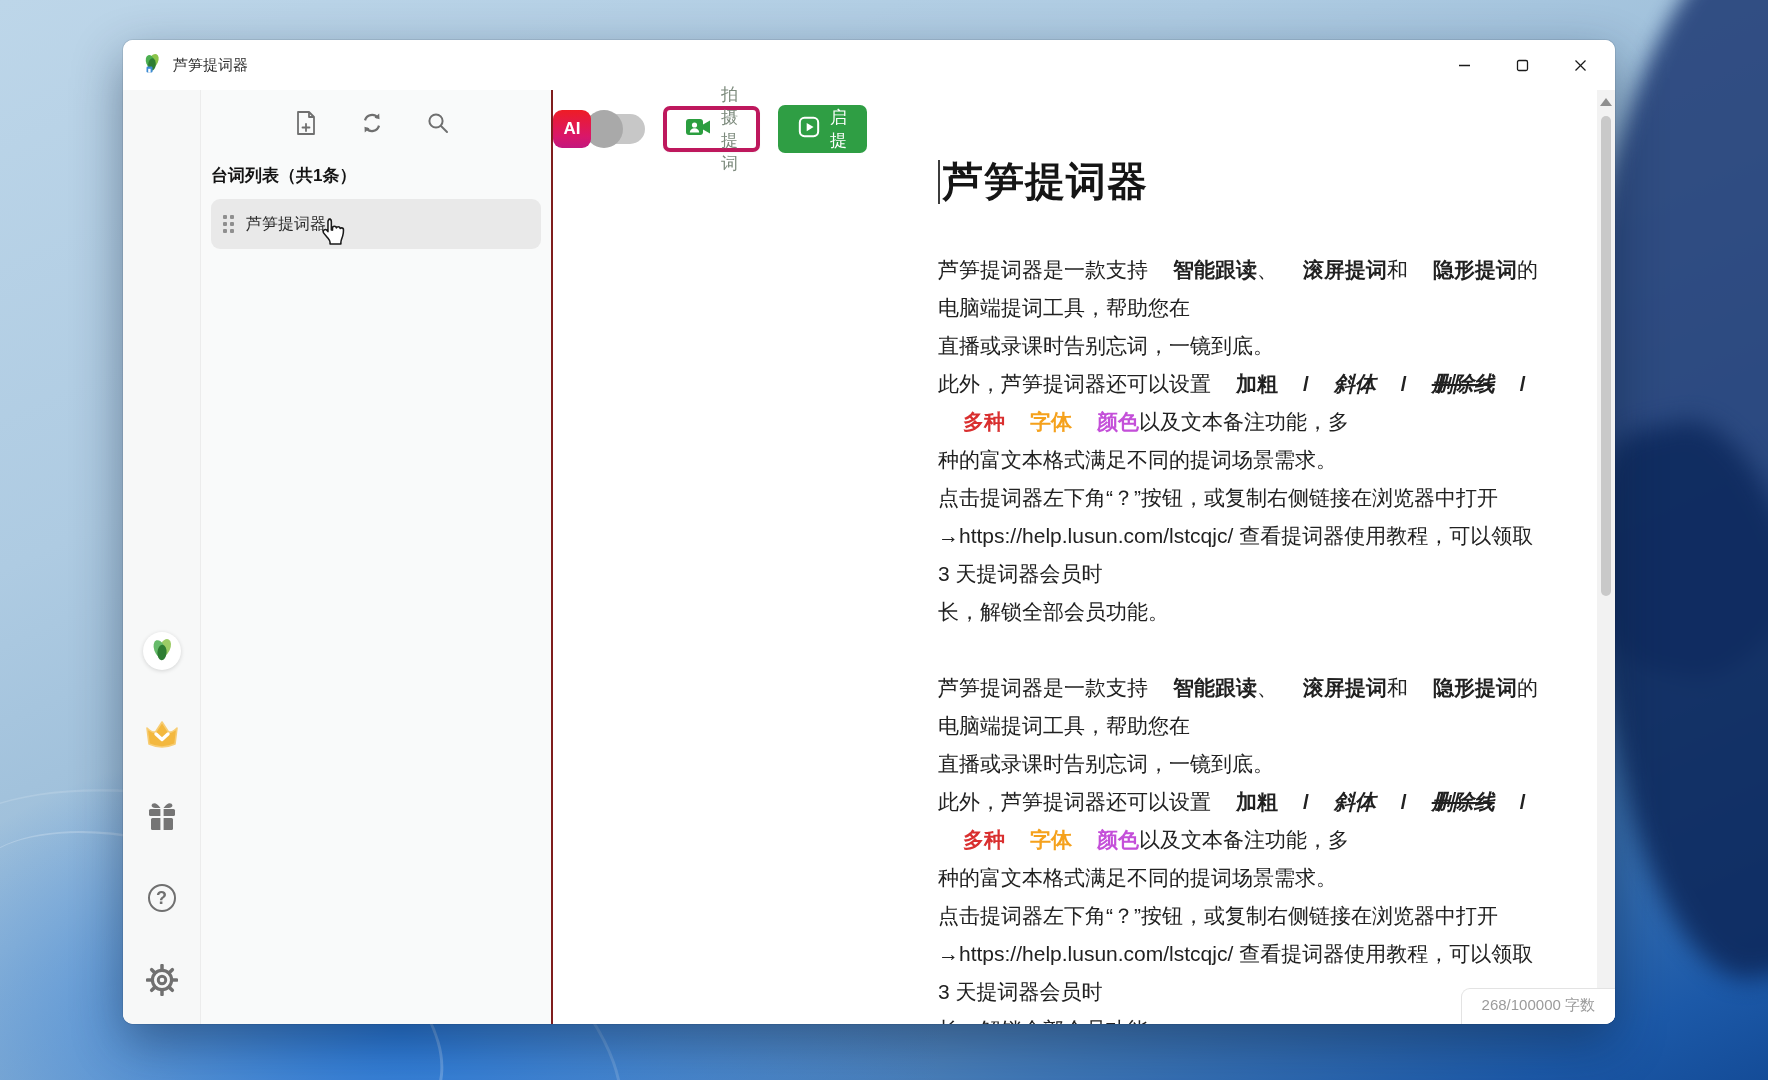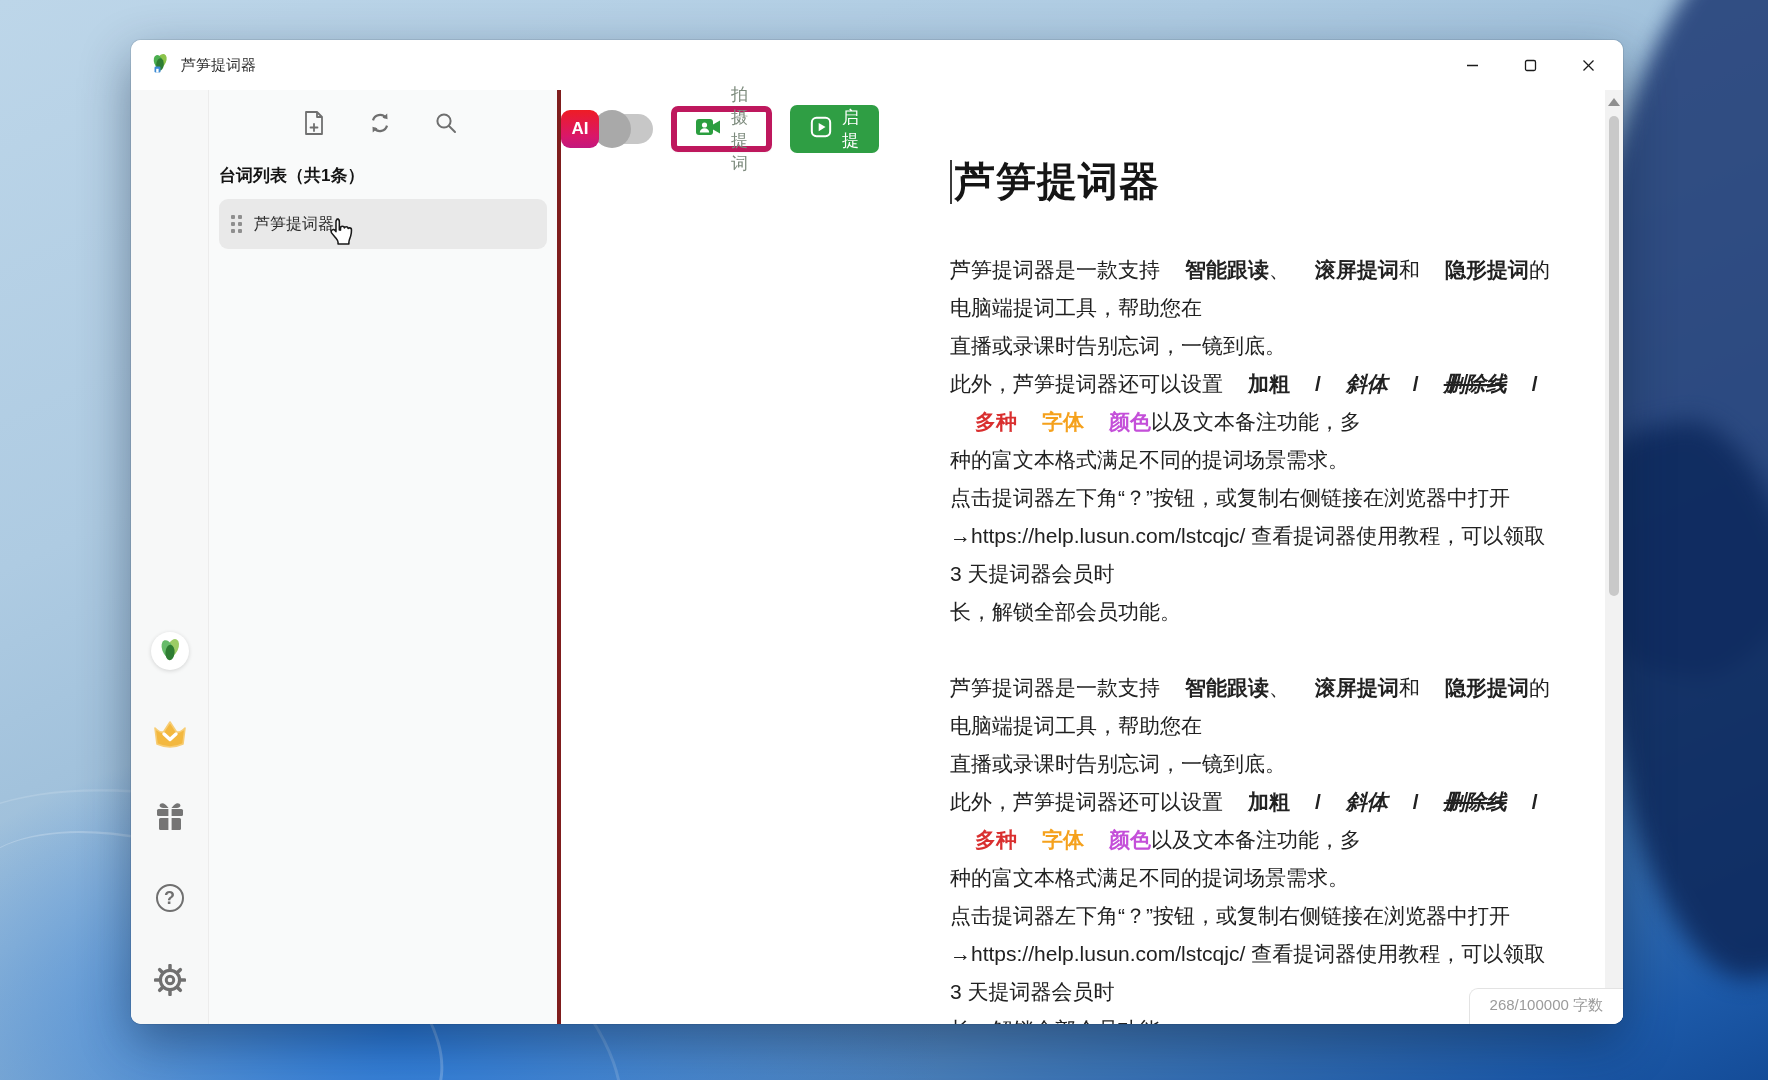--- a/index.html
+++ b/index.html
@@ -10,55 +10,55 @@
     background: linear-gradient(155deg,#bdd6e9 0%, #aecbe2 30%, #9abcd8 50%, #7ea7cd 65%, #3f77b6 82%, #1c59a8 94%, #144c98 100%); }
   .wp-shape { position:absolute; pointer-events:none; }
   .wp-dark-right { right:-120px; top:-80px; width:300px; height:760px; background:#1e3a74; border-radius:45%; transform:rotate(10deg); filter:blur(10px); opacity:.85; }
   .wp-dark-right2 { right:-60px; top:420px; width:220px; height:560px; background:#0e2a5e; border-radius:40%; transform:rotate(-12deg); filter:blur(12px); opacity:.9; }
   .wp-bottom-glow { left:-150px; bottom:-260px; width:1100px; height:620px; background:radial-gradient(ellipse at center,#2a79d8 0%, rgba(42,121,216,0) 70%); }
   .wp-swirl { left:-60px; bottom:-40px; width:520px; height:260px; border:3px solid rgba(255,255,255,.22); border-bottom:none; border-left:none; border-radius:50%; transform:rotate(24deg); }
   .wp-swirl2 { left:-120px; bottom:-120px; width:760px; height:380px; border:3px solid rgba(255,255,255,.15); border-bottom:none; border-left:none; border-radius:50%; transform:rotate(20deg); }
   .wp-light-band { left:180px; top:120px; width:900px; height:900px; background:radial-gradient(ellipse at center, rgba(255,255,255,.18) 0%, rgba(255,255,255,0) 65%); }
 
   
-  .window { position:absolute; left:131px; top:40px; width:1492px; height:984px; background:#ffffff; border-radius:10px; box-shadow:0 18px 50px rgba(10,30,60,.45), 0 0 0 1px rgba(0,0,0,.08); display:flex; flex-direction:column; overflow:hidden; }
+  .window { position:absolute; left:123px; top:40px; width:1492px; height:984px; background:#ffffff; border-radius:10px; box-shadow:0 18px 50px rgba(10,30,60,.45), 0 0 0 1px rgba(0,0,0,.08); display:flex; flex-direction:column; overflow:hidden; }
 
   .titlebar { height:50px; flex:0 0 50px; display:flex; align-items:center; padding-left:18px; background:#fff; }
   .titlebar .app-title { font-size:15px; color:#2f2f2f; margin-left:10px; }
   .win-controls { margin-left:auto; display:flex; height:100%; }
   .win-btn { width:58px; height:100%; display:flex; align-items:center; justify-content:center; cursor:default; color:#1b1b1b; }
   .win-btn:last-child { margin-right:6px; }
 
   .body-row { flex:1; display:flex; min-height:0; }
 
   
   .rail { width:78px; flex:0 0 78px; background:#f7f8f8; border-right:1px solid #ececec; display:flex; flex-direction:column; align-items:center; justify-content:flex-end; padding-bottom:26px; gap:46px; }
   .rail-icon { width:36px; height:36px; display:flex; align-items:center; justify-content:center; }
   .logo-circle { width:38px; height:38px; border-radius:50%; background:#fff; box-shadow:0 1px 4px rgba(0,0,0,.15); display:flex; align-items:center; justify-content:center; }
   .help-circle { width:28px; height:28px; border-radius:50%; border:2.4px solid #707070; color:#707070; font-size:18px; font-weight:700; display:flex; align-items:center; justify-content:center; }
 
   
-  .list-panel { width:352px; flex:0 0 352px; background:#f9fafa; border-right:4px solid #7f1d1d; position:relative; }
+  .list-panel { width:352px; flex:0 0 352px; background:#f9fafa; border-right:2px solid #7f1d1d; position:relative; }
   .panel-toolbar { display:flex; gap:40px; padding:20px 0 18px 92px; }
   .tool-icon { color:#6f6f6f; display:flex; align-items:center; justify-content:center; width:26px; height:26px; }
   .list-header { font-size:17px; font-weight:700; color:#141414; padding:10px 10px 12px 10px; }
   .list-item { margin:0 10px; height:50px; background:#e9e9e9; border-radius:9px; display:flex; align-items:center; padding:0 12px; gap:12px; position:relative; }
   .drag-dots { display:grid; grid-template-columns:repeat(2,4px); grid-template-rows:repeat(3,4px); gap:3px; }
   .drag-dots i { width:4px; height:4px; border-radius:1px; background:#8f8f8f; }
   .list-item-label { font-size:16px; color:#2c2c2c; }
   .hand-cursor { position:absolute; left:108px; top:18px; pointer-events:none; }
 
   
   .main { flex:1; background:#fff; position:relative; display:flex; flex-direction:row; min-width:0; }
   .controls-row { display:flex; align-items:center; justify-content:flex-end; gap:18px; padding:14px 34px 0 0; height:64px; flex:0 0 64px; }
   .ai-toggle-group { display:flex; align-items:center; }
   .ai-badge { width:38px; height:38px; border-radius:9px; background:linear-gradient(180deg,#ee1c25 0%, #d9176a 70%, #c2187e 100%); color:#fff; font-weight:800; font-size:17px; display:flex; align-items:center; justify-content:center; z-index:2; }
   .toggle { width:58px; height:30px; border-radius:15px; background:#c7c7c7; margin-left:-4px; position:relative; }
   .toggle-knob { position:absolute; left:-2px; top:-4px; width:38px; height:38px; border-radius:50%; background:#a9a9a9; }
-  .btn-capture { display:flex; align-items:center; gap:10px; background:#fff; border:6px solid #be185d; border-radius:7px; height:46px; padding:0 18px; font-size:17px; color:#7c8a7c; box-shadow:0 1px 2px rgba(0,0,0,.04); }
+  .btn-capture { display:flex; align-items:center; gap:10px; background:#fff; border:4px solid #be185d; border-radius:7px; height:46px; padding:0 18px; font-size:17px; color:#7c8a7c; box-shadow:0 1px 2px rgba(0,0,0,.04); }
   .btn-start { display:flex; align-items:center; gap:10px; background:#2f9e44; border:none; border-radius:7px; height:48px; padding:0 20px; font-size:17px; color:#fff; }
 
   .editor { flex:1; padding:64px 70px 0 37px; overflow:hidden; position:relative; }
   .doc-title { font-size:40px; font-weight:700; color:#151515; letter-spacing:1px; margin-bottom:42px; display:flex; align-items:center; }
   .caret { width:2px; height:44px; background:#3c3c3c; margin-right:3px; }
   .rich { font-size:21px; line-height:38px; color:#212121; max-width:1000px; }
   .para + .para { margin-top:38px; }
   .rich .b { font-weight:700;margin-left:25px; }
   .rich .i { font-style:italic; }
   .rich .st { text-decoration:line-through; text-decoration-thickness:2px; }

